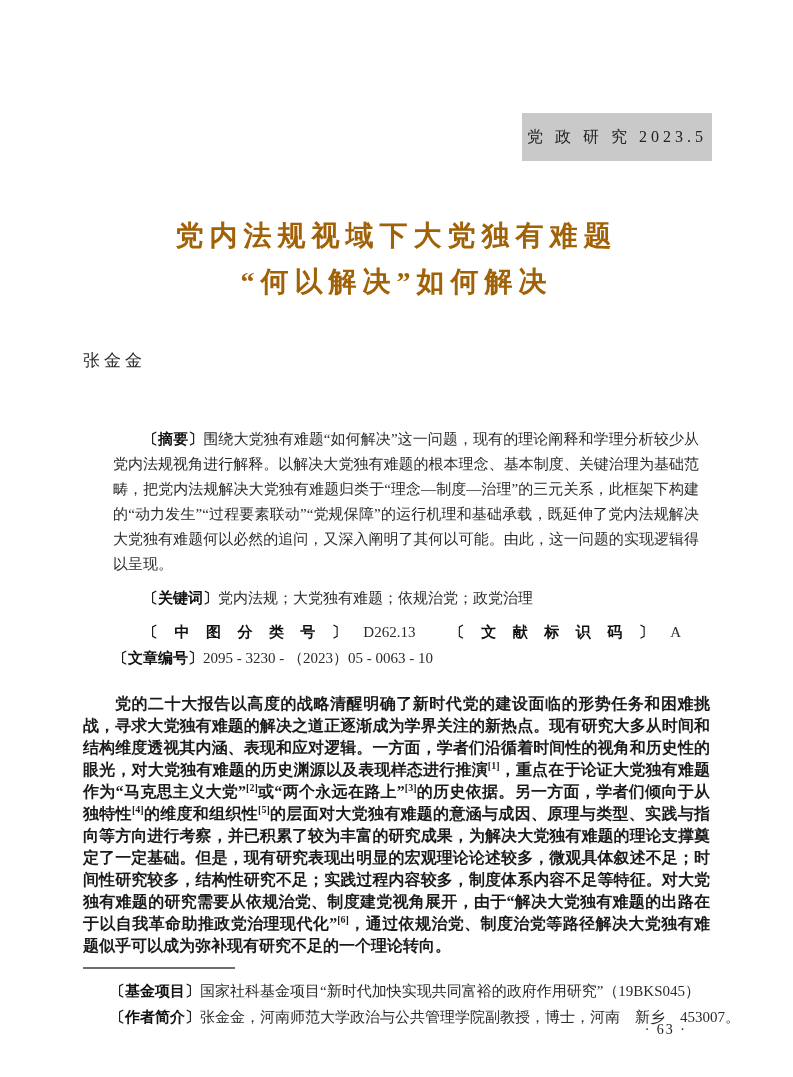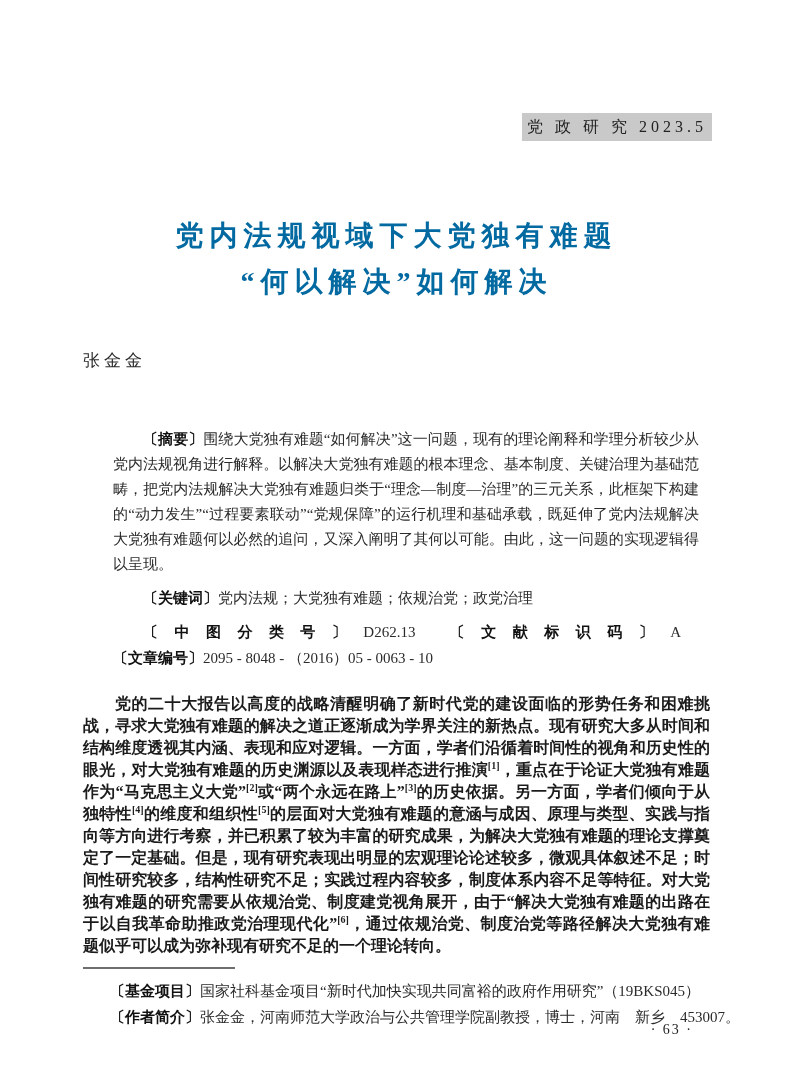--- a/index.html
+++ b/index.html
@@ -12,38 +12,38 @@
     font-family:"Liberation Serif","DejaVu Serif",serif;
     overflow:hidden;
     box-sizing:border-box;
     padding:0 83px;
   }
 
   
   .journal-box {
     position:absolute;
     top:113px; right:81px;
-    width:190px; height:28px;
+    width:190px; height:48px;
     background:#c9c9c9;
     display:flex; align-items:center; justify-content:center;
     font-size:16px;
     letter-spacing:4px;
     color:#222;
     white-space:nowrap;
   }
 
   
   .title {
     margin:213px 0 0 0;
     text-align:center;
     font-size:28px;
     font-weight:bold;
     line-height:46px;
     letter-spacing:6px;
-    color:#0369a1;
+    color:#a16207;
   }
 
   
   .author {
     margin-top:44px;
     text-align:left;
     font-size:17px;
     letter-spacing:4px;
     color:#2a2a2a;
   }
@@ -98,21 +98,21 @@
   .footnotes p { margin:0; padding-left:27px; white-space:nowrap; }
   .fn-label {
     font-family:"Liberation Sans","DejaVu Sans",sans-serif;
     font-weight:bold;
     color:#111;
   }
 
   
   .page-number {
     position:absolute;
-    top:1022px; right:100px;
+    top:1022px; right:106px;
     font-size:14px;
     color:#222;
     letter-spacing:2px;
   }
 </style>
 </head>
 <body>
 
 <div class="page">
 
@@ -123,21 +123,21 @@
   <h1 class="title">
     <span>党内法规视域下大党独有难题</span><br>
     <span>“何以解决”如何解决</span>
   </h1>
 
   <div class="author">张金金</div>
 
   <div class="front-matter">
     <p class="abstract-p"><span class="fm-label">〔摘要〕</span><span>围绕大党独有难题“如何解决”这一问题，现有的理论阐释和学理分析较少从党内法规视角进行解释。以解决大党独有难题的根本理念、基本制度、关键治理为基础范畴，把党内法规解决大党独有难题归类于“理念—制度—治理”的三元关系，此框架下构建的“动力发生”“过程要素联动”“党规保障”的运行机理和基础承载，既延伸了党内法规解决大党独有难题何以必然的追问，又深入阐明了其何以可能。由此，这一问题的实现逻辑得以呈现。</span></p>
     <p class="kw-p"><span class="fm-label">〔关键词〕</span><span>党内法规；大党独有难题；依规治党；政党治理</span></p>
-    <p class="clc-p"><span class="clc-group"><span class="fm-label">〔中图分类号〕</span><span>D262.13</span></span><span class="clc-group"><span class="fm-label">〔文献标识码〕</span><span>A</span></span><span class="clc-group"><span class="fm-label">〔文章编号〕</span><span>2095 - 8048 - （2016）05 - 0063 - 10</span></span></p>
+    <p class="clc-p"><span class="clc-group"><span class="fm-label">〔中图分类号〕</span><span>D262.13</span></span><span class="clc-group"><span class="fm-label">〔文献标识码〕</span><span>A</span></span><span class="clc-group"><span class="fm-label">〔文章编号〕</span><span>2095 - 3230 - （2023）05 - 0063 - 10</span></span></p>
   </div>
 
   <div class="body-text">
     <p><span>党的二十大报告以高度的战略清醒明确了新时代党的建设面临的形势任务和困难挑战，寻求大党独有难题的解决之道正逐渐成为学界关注的新热点。现有研究大多从时间和结构维度透视其内涵、表现和应对逻辑。一方面，学者们沿循着时间性的视角和历史性的眼光，对大党独有难题的历史渊源以及表现样态进行推演</span><sup class="ref">[1]</sup><span>，重点在于论证大党独有难题作为“马克思主义大党”</span><sup class="ref">[2]</sup><span>或“两个永远在路上”</span><sup class="ref">[3]</sup><span>的历史依据。另一方面，学者们倾向于从独特性</span><sup class="ref">[4]</sup><span>的维度和组织性</span><sup class="ref">[5]</sup><span>的层面对大党独有难题的意涵与成因、原理与类型、实践与指向等方向进行考察，并已积累了较为丰富的研究成果，为解决大党独有难题的理论支撑奠定了一定基础。但是，现有研究表现出明显的宏观理论论述较多，微观具体叙述不足；时间性研究较多，结构性研究不足；实践过程内容较多，制度体系内容不足等特征。对大党独有难题的研究需要从依规治党、制度建党视角展开，由于“解决大党独有难题的出路在于以自我革命助推政党治理现代化”</span><sup class="ref">[6]</sup><span>，通过依规治党、制度治党等路径解决大党独有难题似乎可以成为弥补现有研究不足的一个理论转向。</span></p>
   </div>
 
   <div class="footnote-rule"></div>
 
   <div class="footnotes">
     <p><span class="fn-label">〔基金项目〕</span><span>国家社科基金项目“新时代加快实现共同富裕的政府作用研究”（19BKS045）</span></p>

